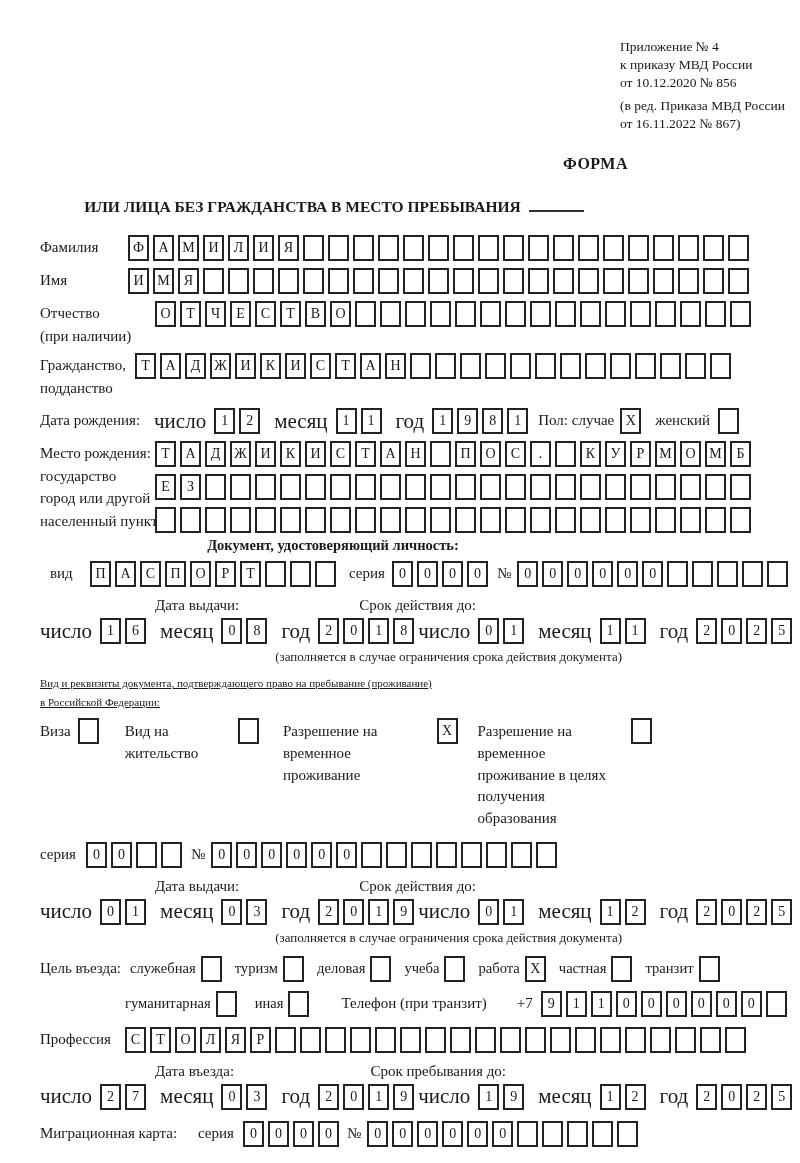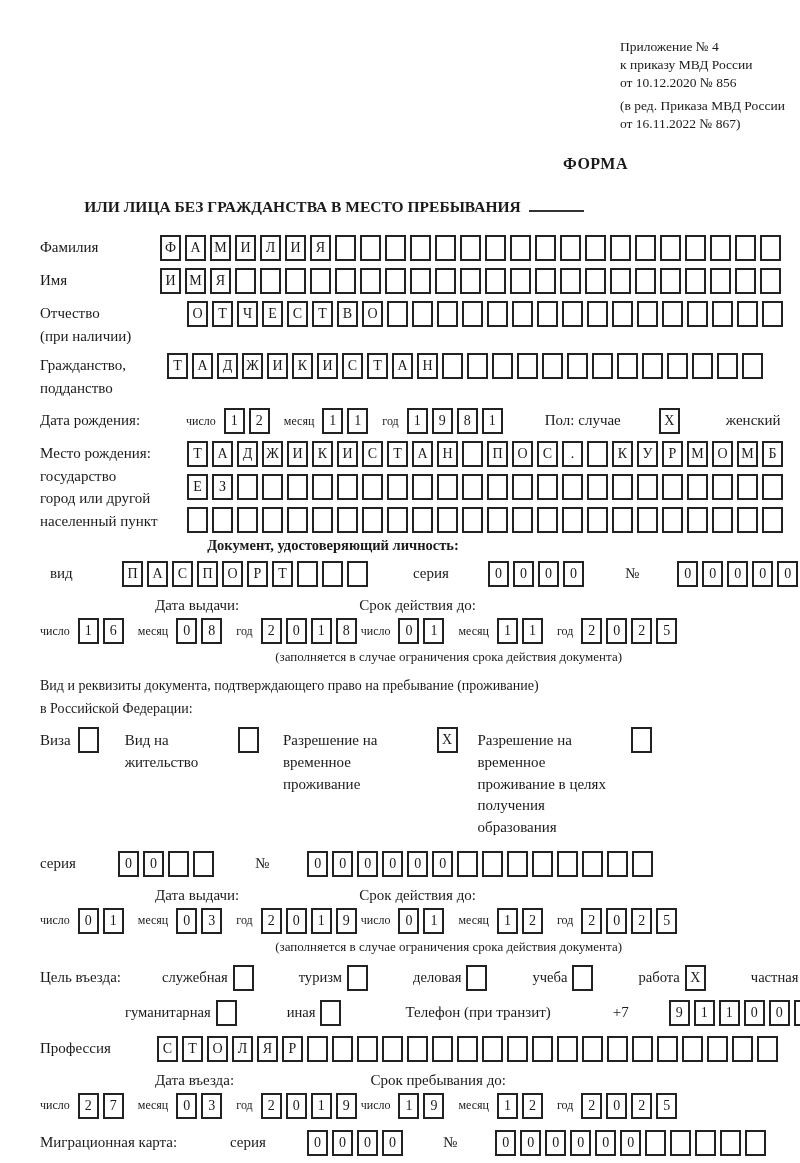--- a/index.html
+++ b/index.html
@@ -11,46 +11,46 @@
   .appendix{margin-left:580px;width:190px;font-size:13.5px;line-height:1.35;}
   .appendix .gap{height:4px;}
   .forma{text-align:right;padding-right:28px;font-weight:bold;font-size:16px;margin-top:22px;letter-spacing:.5px;}
 
   
   .title{margin-top:22px;text-align:center;font-weight:bold;font-size:15.5px;line-height:1.55;padding-right:28px;}
   .title .uline{display:inline-block;width:55px;border-bottom:2px solid #333;height:13px;margin-left:8px;}
   .sect{margin-top:24px;font-weight:bold;font-size:14.8px;letter-spacing:.2px;}
 
   
-  .row{display:flex;align-items:flex-start;margin-top:7px;gap:32px;}
+  .row{display:flex;align-items:flex-start;margin-top:7px;}
   .lbl{font-size:15px;line-height:1.3;padding-top:3px;white-space:nowrap;}
   .cells{display:flex;flex-wrap:nowrap;}
   .cell{width:17px;height:22px;border:2px solid #222;margin-right:4px;background:#fff;
         display:inline-flex;align-items:center;justify-content:center;
         font-size:14px;font-family:"Liberation Serif",serif;flex:0 0 auto;}
   .lblcol{display:flex;flex-direction:column;}
   .stack{display:flex;flex-direction:column;gap:7px;}
 
   .w88{width:88px;flex:0 0 88px;}
   .w115{width:115px;flex:0 0 115px;}
   .w95{width:95px;flex:0 0 95px;}
   .w85{width:85px;flex:0 0 85px;}
 
   
   .dates-titles{display:flex;margin-top:10px;font-size:15px;}
   .dates-titles .t1{margin-left:115px;}
   .dates-titles .t2{margin-left:auto;margin-right:180px;}
   .dategrp{display:flex;align-items:center;}
-  .dategrp .dl{font-size:12px;margin:0 8px 0 0;}
+  .dategrp .dl{font-size:21px;margin:0 8px 0 0;}
   .dategrp .dl.m{margin-left:10px;}
   .daterow{display:flex;align-items:center;margin-top:4px;}
   .daterow .right{margin-left:auto;margin-right:38px;}
   .note{font-size:13px;text-align:right;margin-top:5px;padding-right:34px;}
 
-  .plain{font-size:14px;margin-top:10px;line-height:1.5;}
+  .plain{font-size:11px;margin-top:10px;line-height:1.5;text-decoration:underline;}
   .center-b{font-weight:bold;font-size:14.5px;text-align:center;margin-top:10px;padding-right:30px;}
 
   
   .optrow{display:flex;align-items:flex-start;margin-top:8px;}
   .opt{display:flex;align-items:flex-start;}
   .opt .olbl{font-size:15px;line-height:1.45;padding-top:3px;}
   .opt .olbl.ctr{text-align:left;}
   .opt .cells{margin-left:7px;margin-top:0;}
   .purpose-opt{display:flex;align-items:center;margin-left:9px;}
   .purpose-opt .olbl{font-size:14.6px;margin-right:5px;white-space:nowrap;}

